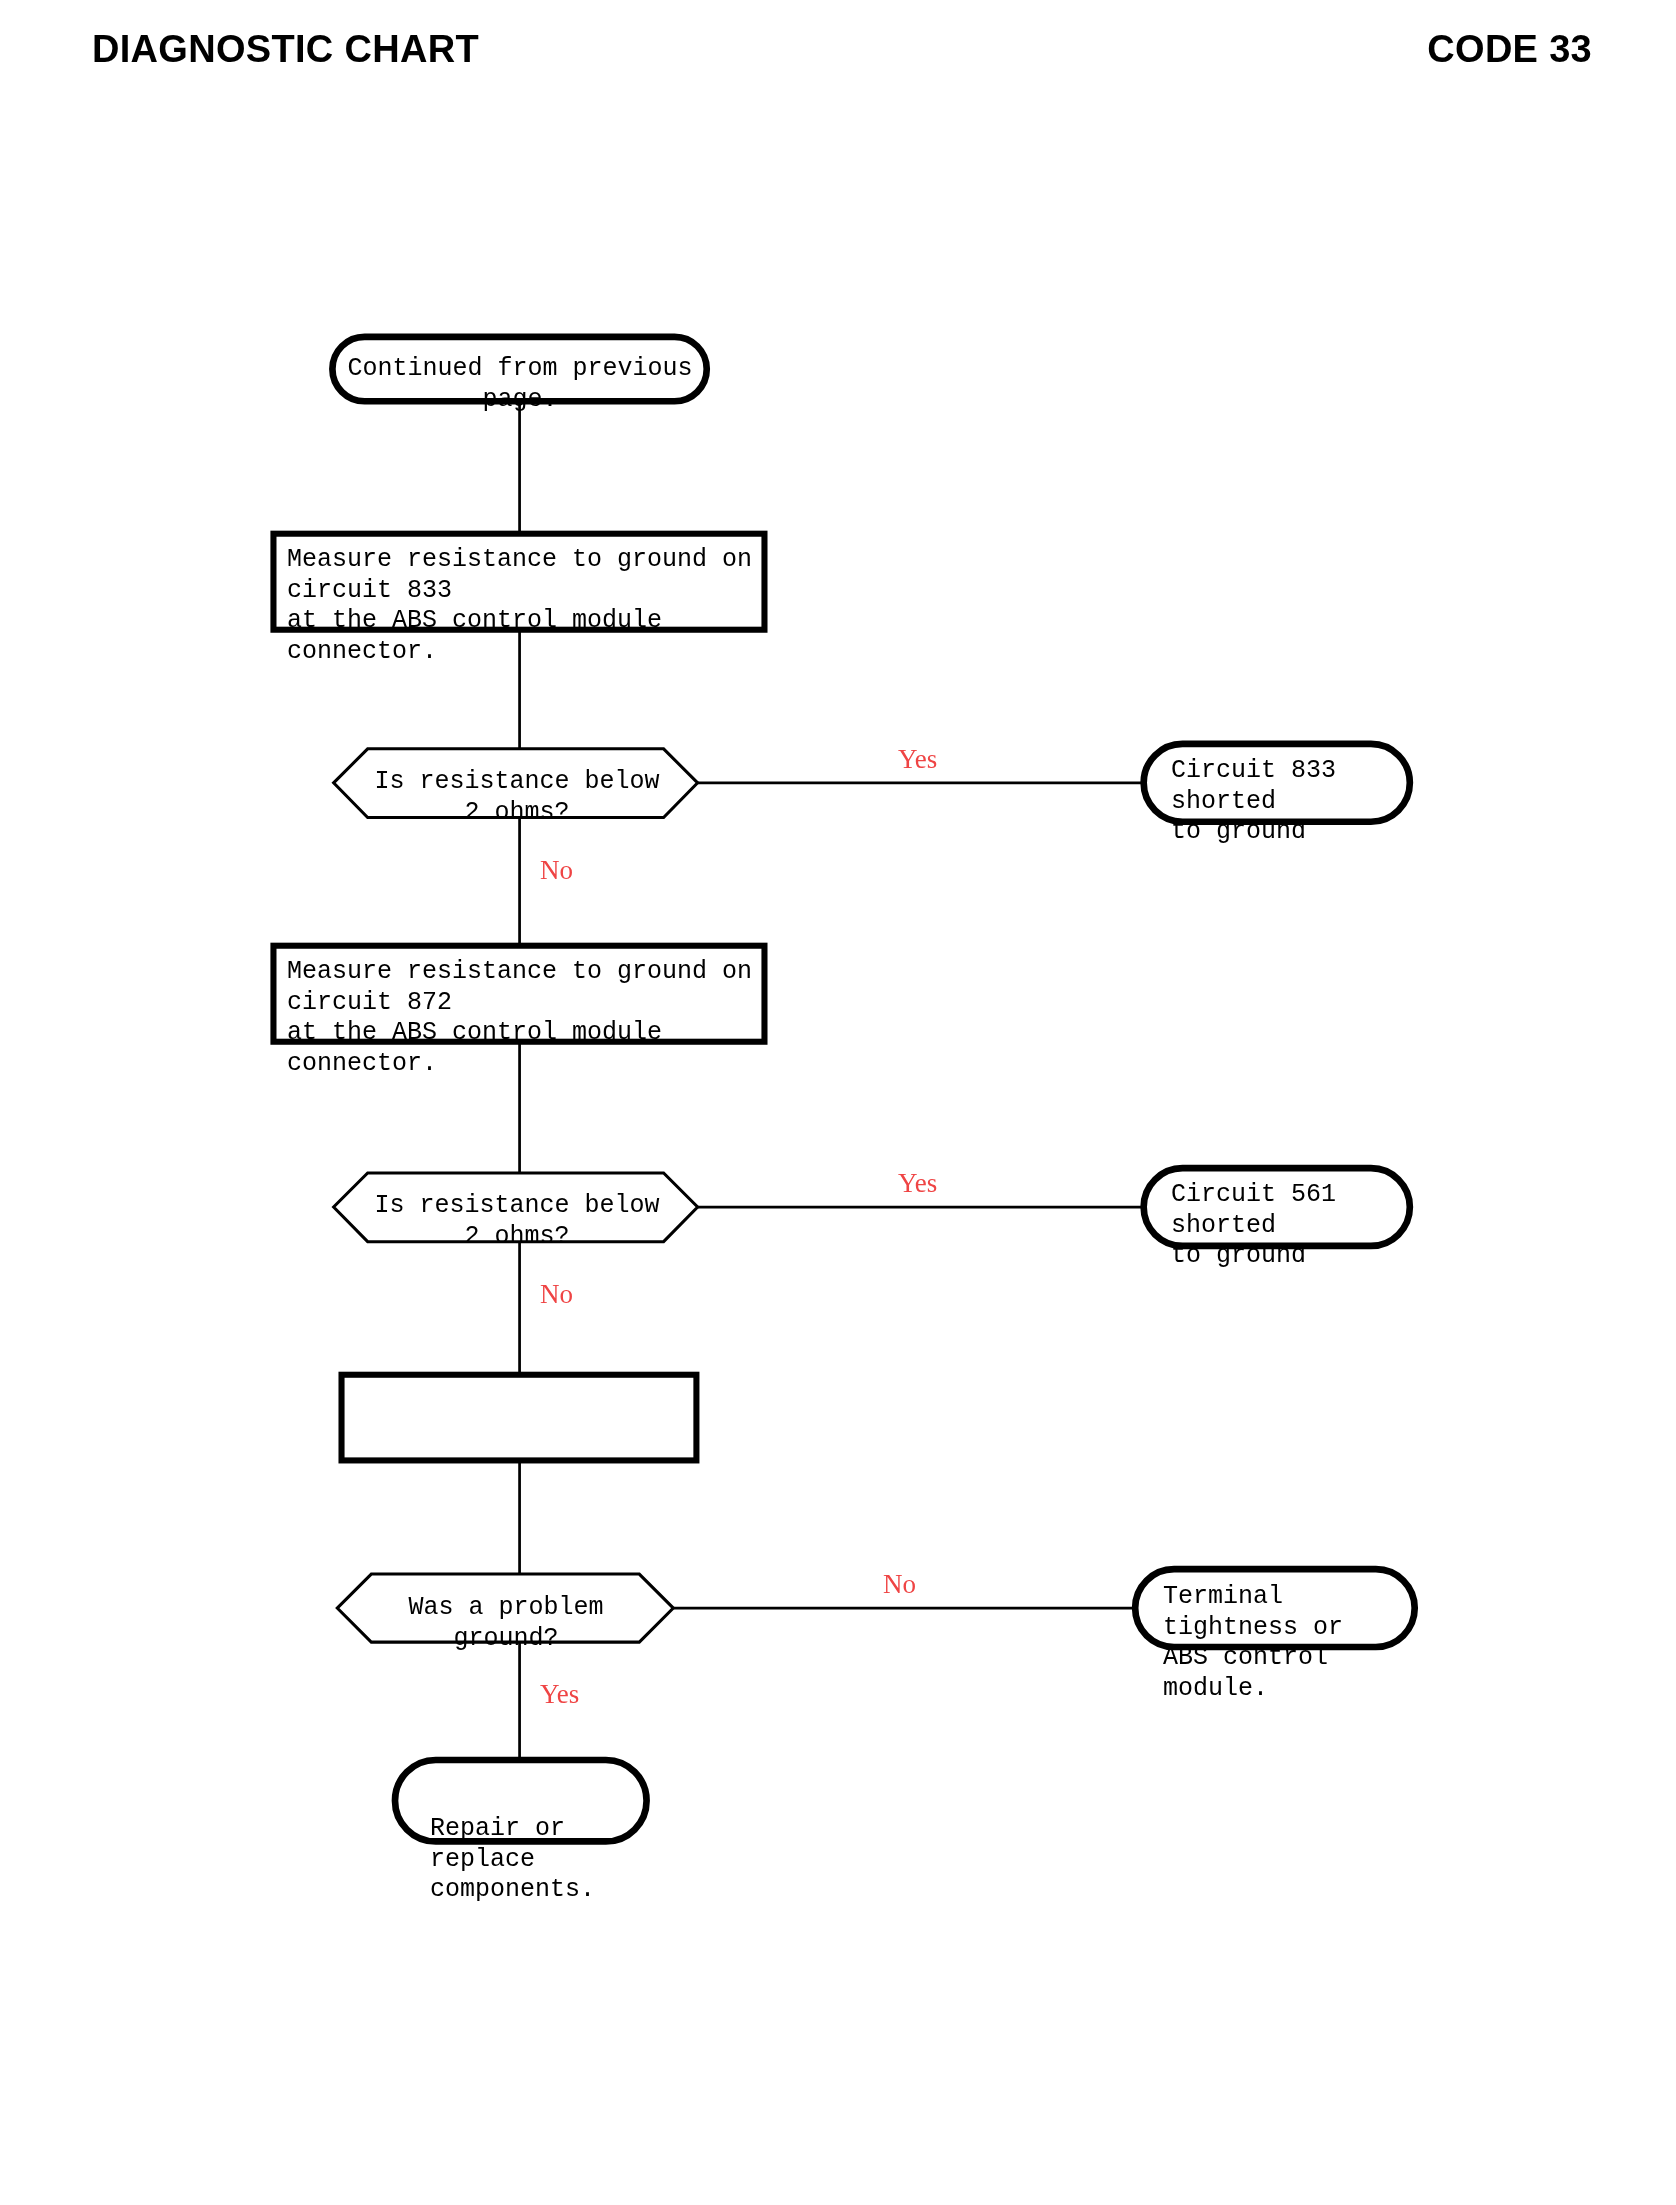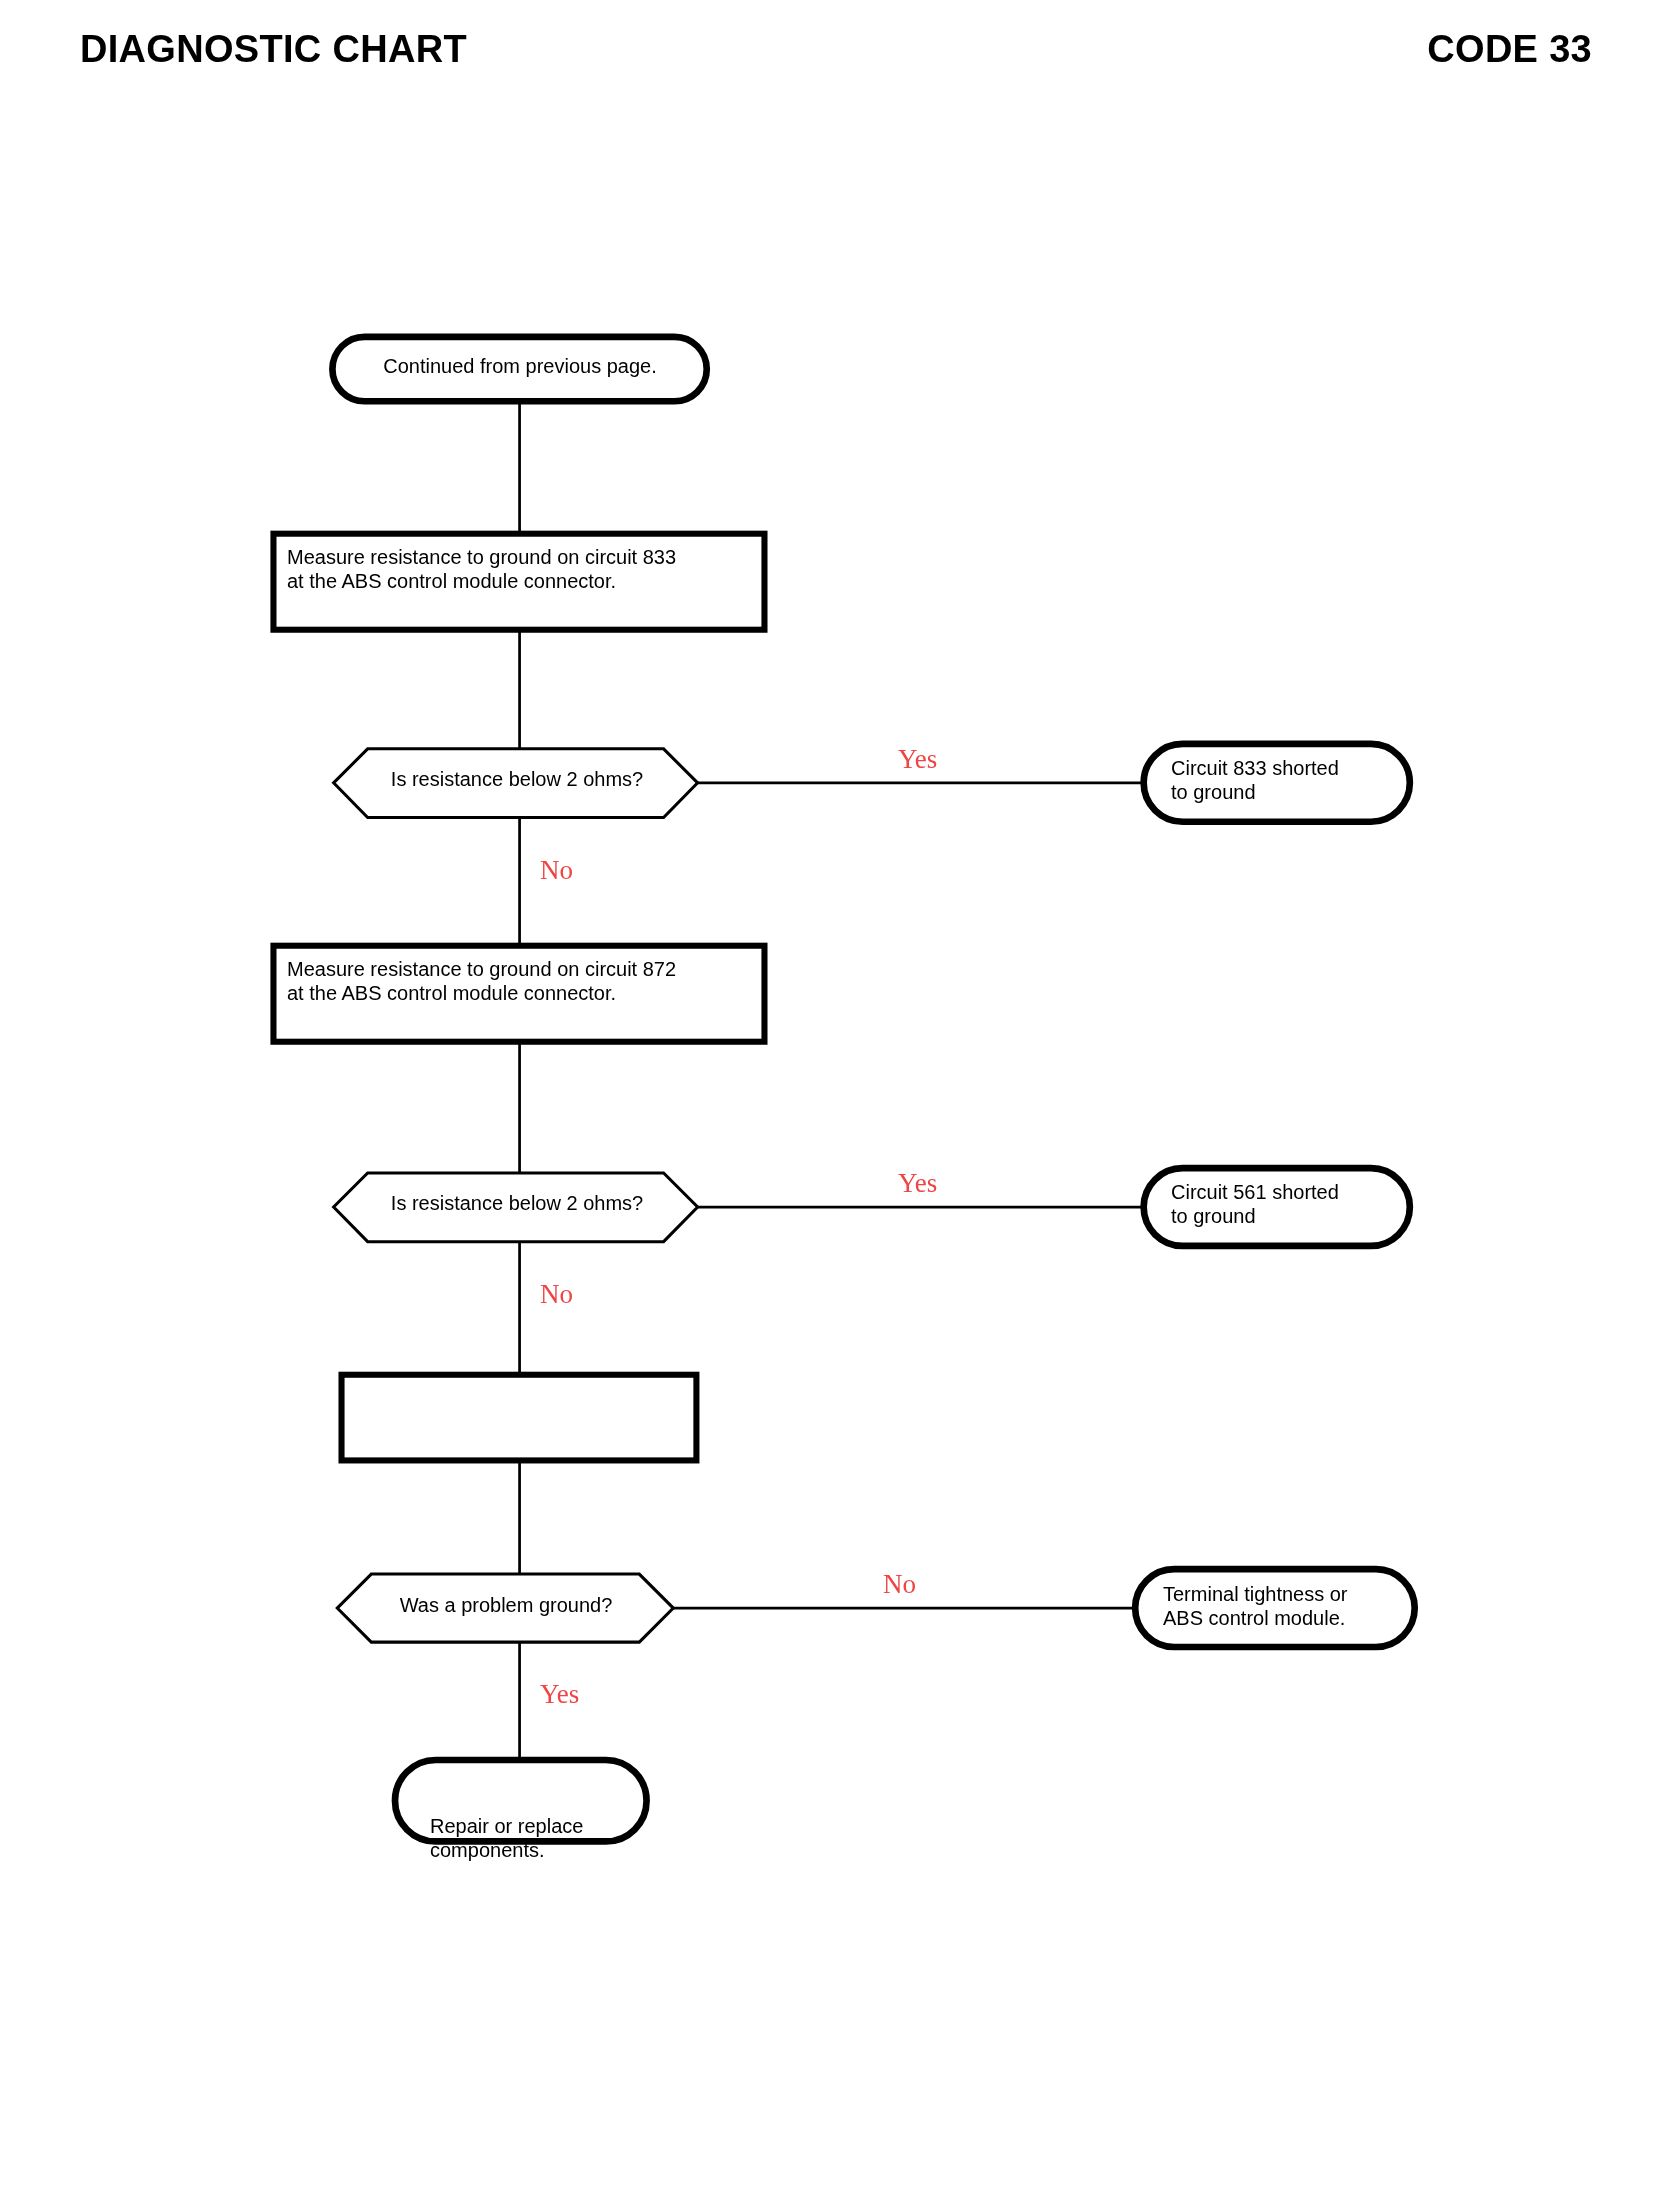--- a/index.html
+++ b/index.html
@@ -21,41 +21,41 @@
   .hdr {
     position: absolute;
     top: 28px;
     font-family: "Liberation Sans", "DejaVu Sans", sans-serif;
     font-size: 38px;
     font-weight: 700;
     color: #000000;
     letter-spacing: 0.3px;
     white-space: nowrap;
   }
-  #hdr-left  { left: 80px; }
+  #hdr-left  { left: 92px; }
   #hdr-right { right: 84px; text-align: right; }
 
   
   #shapes {
     position: absolute;
     left: 0; top: 0;
     width: 1676px;
     height: 2205px;
   }
   .edge      { stroke: #000000; stroke-width: 4.5; fill: none; }
   .hexbox    { stroke: #000000; stroke-width: 5;   fill: #ffffff; }
   .procbox   { stroke: #000000; stroke-width: 10;  fill: #ffffff; }
   .termbox   { stroke: #000000; stroke-width: 11;  fill: #ffffff; }
 
   
   .nodetext {
     position: absolute;
     color: #000000;
-    font-family: Liberation Sans, sans-serif;
-    font-size: 20px;
+    font-family: Liberation Mono, monospace;
+    font-size: 25px;
     line-height: 1.22;
     white-space: pre-line;
   }
   .nodetext.center { text-align: center; }
   .nodetext.left   { text-align: left; }
 
   .edgelabel {
     position: absolute;
     color: #ef4444;
     font-family: "Liberation Serif", "DejaVu Serif", serif;

